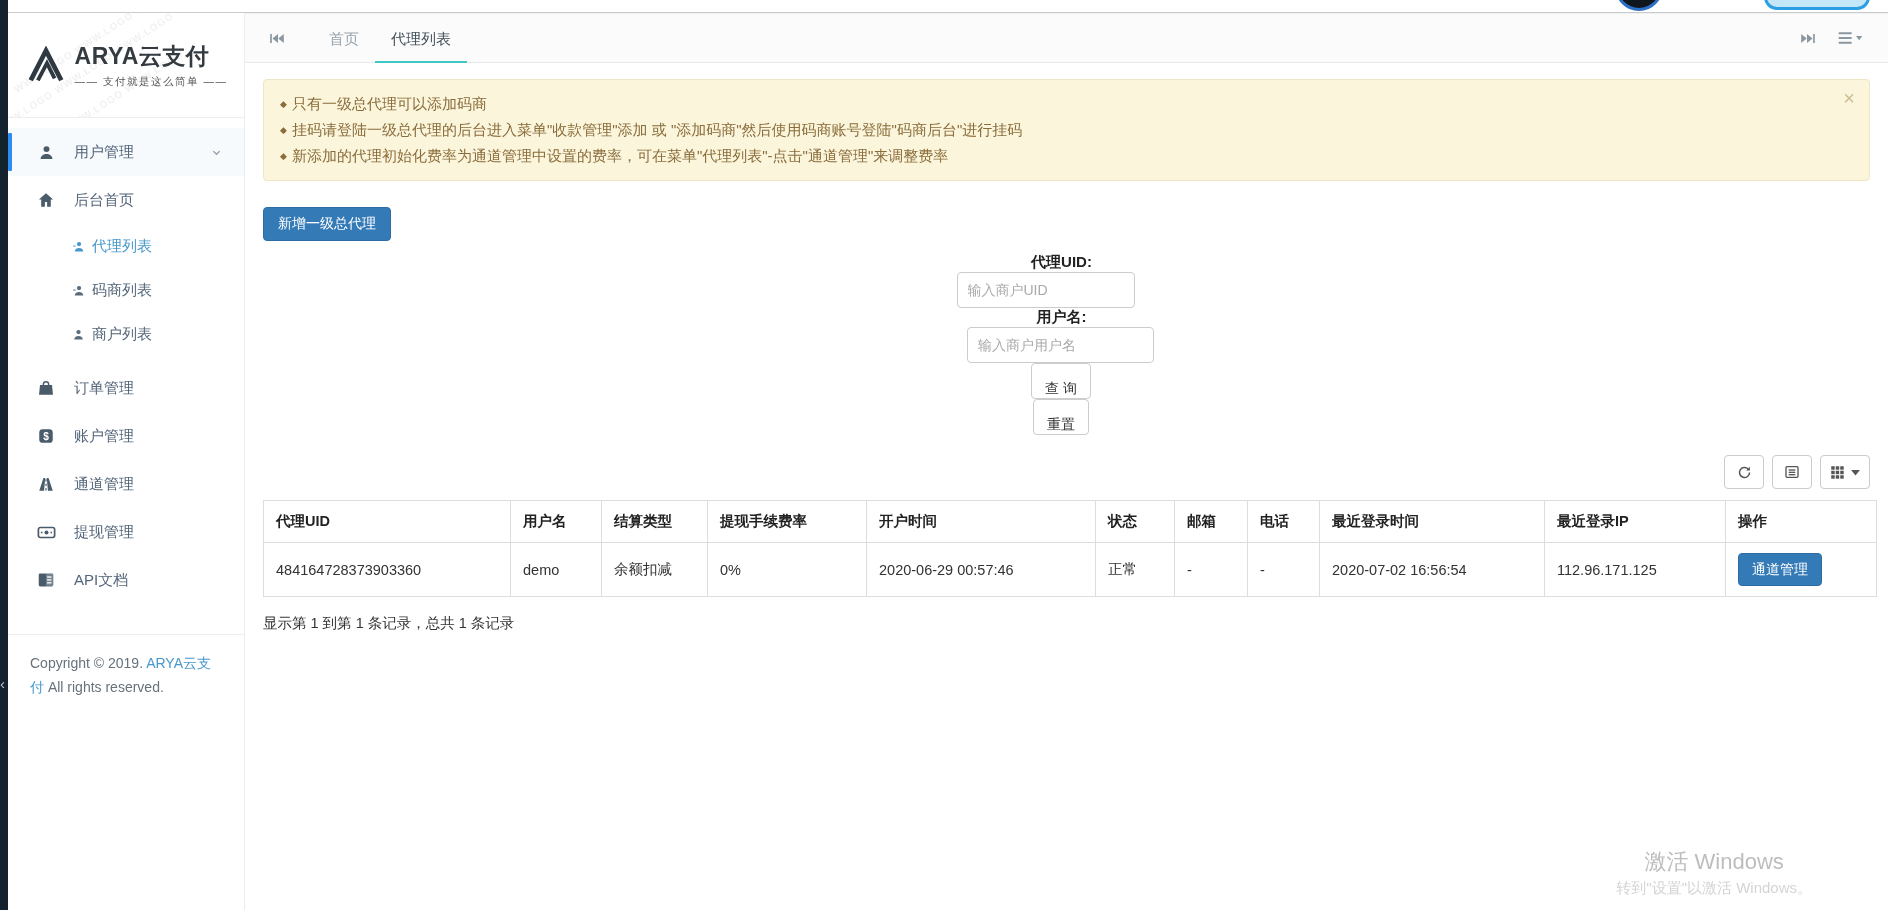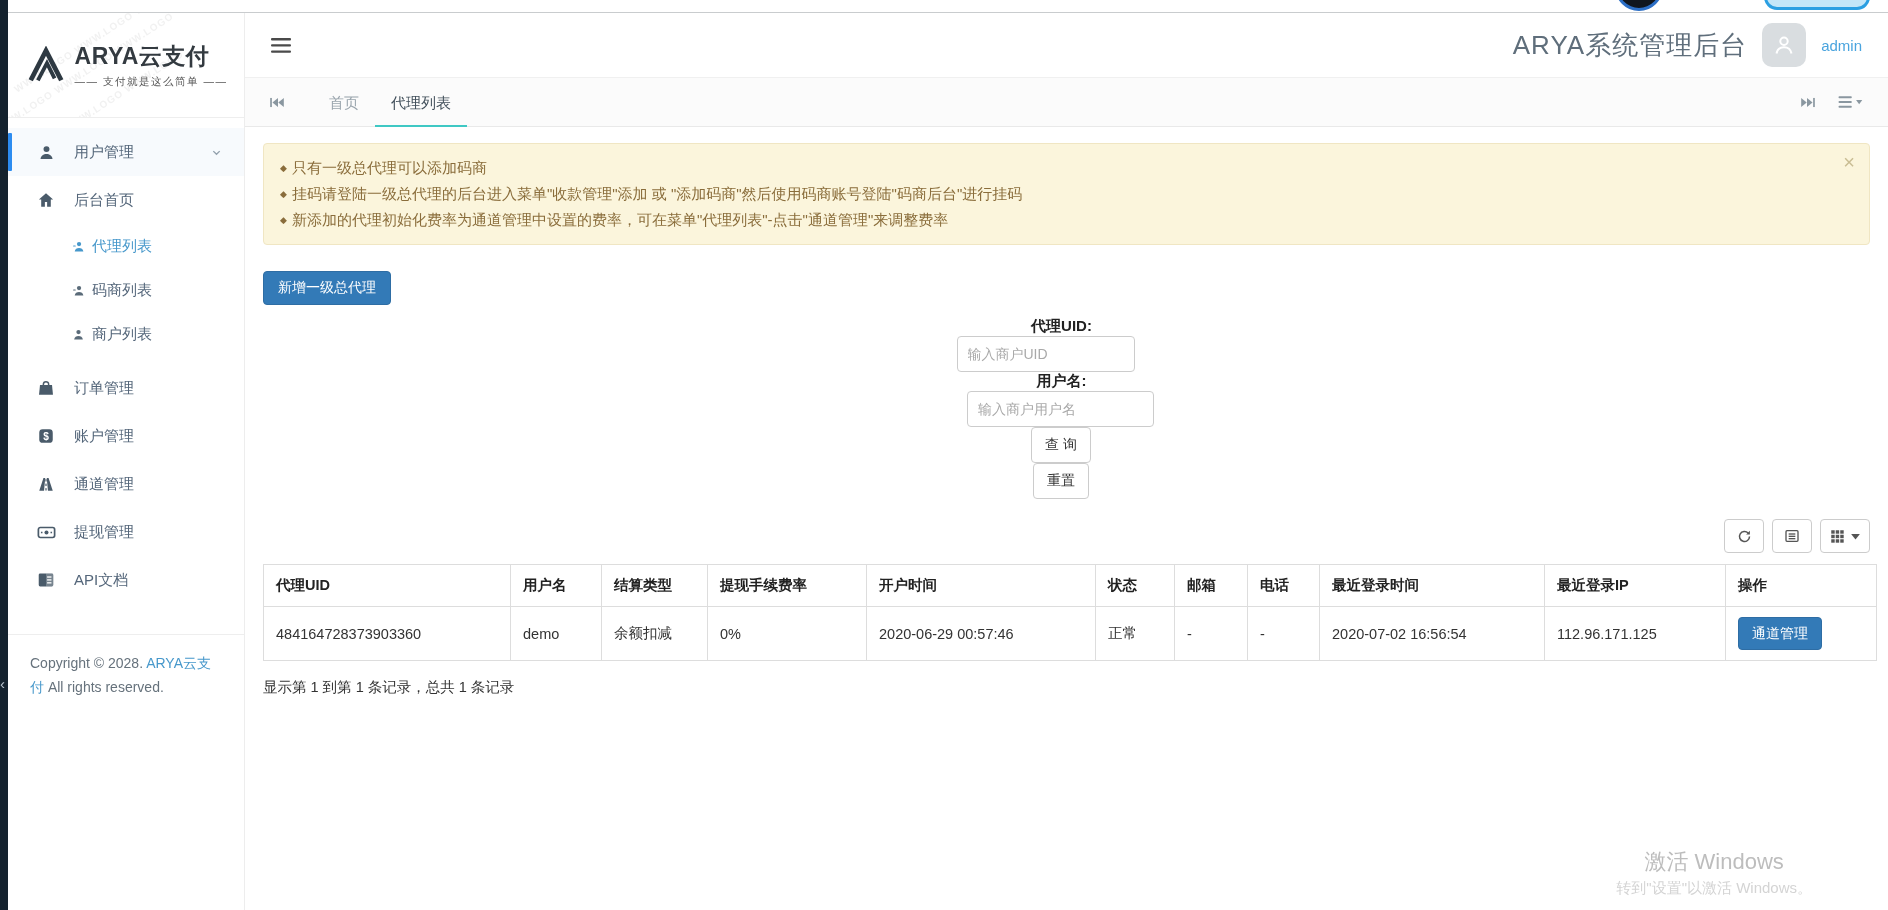--- a/index.html
+++ b/index.html
@@ -65,21 +65,21 @@
   .alert-close { position:absolute; right:14px; top:8px; color:#c9bd93; font-size:20px; line-height:20px; cursor:pointer; background:none; border:none; }
 
   .btn-primary { background:#337ab7; color:#fff; border:1px solid #2e6da4; border-radius:4px; height:34px; padding:0 14px; font-size:14px; cursor:pointer; }
   .add-row { margin:26px 0 0; }
 
   .filter-row { display:flex; align-items:center; margin-top:12px;flex-direction:column; }
   .filter-label { font-weight:bold; font-size:15px; margin-right:10px; color:#222; }
   .filter-input { width:178px; height:36px; border:1px solid #ccc; border-radius:4px; padding:0 10px; font-size:14px; color:#555; outline:none; }
   .filter-input::placeholder { color:#a9a9a9; }
   .gap-lg { margin-right:42px; } .gap-sm { margin-right:12px; }
-  .btn-default { background:#fff; border:1px solid #ccc; border-radius:4px; height:36px; padding:8px 13px; font-size:14px; color:#333; cursor:pointer; margin-right:11px; }
+  .btn-default { background:#fff; border:1px solid #ccc; border-radius:4px; height:36px; padding:16px 13px; font-size:14px; color:#333; cursor:pointer; margin-right:11px; }
 
   .toolbar { display:flex; justify-content:flex-end; gap:8px; margin-top:20px; }
   .tool-btn { min-width:40px; height:34px; border:1px solid #ccc; border-radius:4px; background:#fff; display:flex; align-items:center; justify-content:center; gap:6px; color:#555; cursor:pointer; padding:0 9px; }
 
   table.grid { width:100%; border-collapse:collapse; margin-top:11px; table-layout:fixed; }
   .grid th, .grid td { border:1px solid #ddd; padding:10px 12px; font-size:14.5px; text-align:left; overflow:hidden; white-space:nowrap; }
   .grid th { font-weight:bold; height:42px; color:#222; }
   .grid td { height:50px; color:#333; }
   .row-action-btn { background:#337ab7; color:#fff; border:1px solid #2e6da4; border-radius:4px; height:33px; padding:0 13px; font-size:14px; cursor:pointer; }
 
@@ -238,47 +238,26 @@
               <rect x="13.5" y="14" width="6" height="1.8" fill="#fff"></rect>
             </svg>
         </span>
         <span>API文档</span>
       </div>
 
     </div>
 
     <div class="sidebar-divider"></div>
     <div class="copyright">
-      <span>Copyright © 2028. </span><a>ARYA云支付</a><span> All rights reserved.</span>
+      <span>Copyright © 2019. </span><a>ARYA云支付</a><span> All rights reserved.</span>
     </div>
   </div>
 
   <div class="main">
 
-    <div class="header">
-      <span class="hamburger">
-        <svg width="22" height="17" viewBox="0 0 22 17" fill="currentColor">
-            <rect y="1" width="20" height="2.4" rx="1"></rect>
-            <rect y="7.2" width="20" height="2.4" rx="1"></rect>
-            <rect y="13.4" width="20" height="2.4" rx="1"></rect>
-          </svg>
-      </span>
-      <div class="header-right">
-        <span class="header-title">ARYA系统管理后台</span>
-        <span class="avatar">
-          <span>
-            <svg width="24" height="24" viewBox="0 0 24 24" fill="none" stroke="#fff" stroke-width="2">
-                <circle cx="12" cy="8.3" r="3.7"></circle>
-                <path d="M4.5 20.5c.8-4.2 4-6.3 7.5-6.3s6.7 2.1 7.5 6.3"></path>
-              </svg>
-          </span>
-        </span>
-        <a class="admin-link">admin</a>
-      </div>
-    </div>
 
     <div class="tabbar">
       <span class="tab-nav-icon">
         <svg width="16" height="13" viewBox="0 0 24 20" fill="currentColor">
             <rect x="1.5" y="3" width="2.6" height="14"></rect>
             <path d="M13.5 3v14l-8.5-7z"></path>
             <path d="M22.5 3v14l-8.5-7z"></path>
           </svg>
       </span>
       <span class="tab">首页</span>

